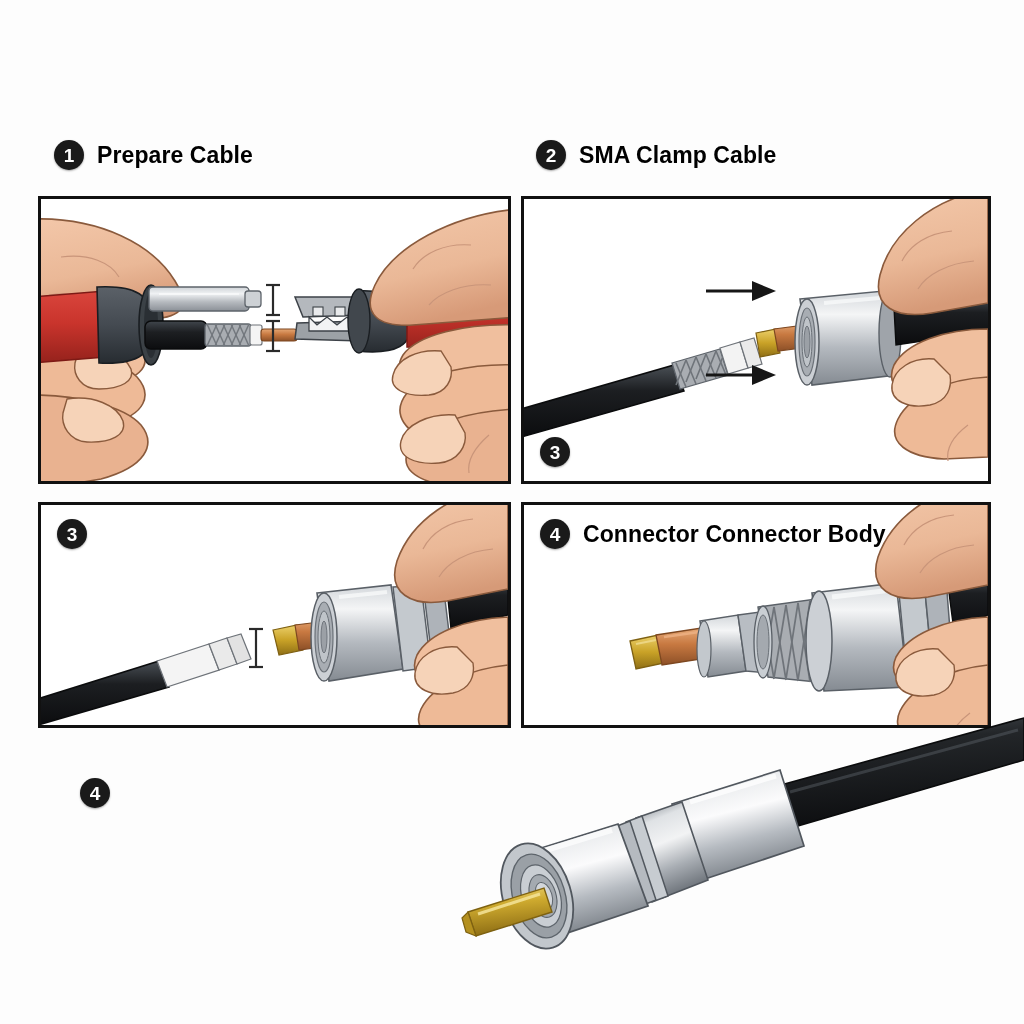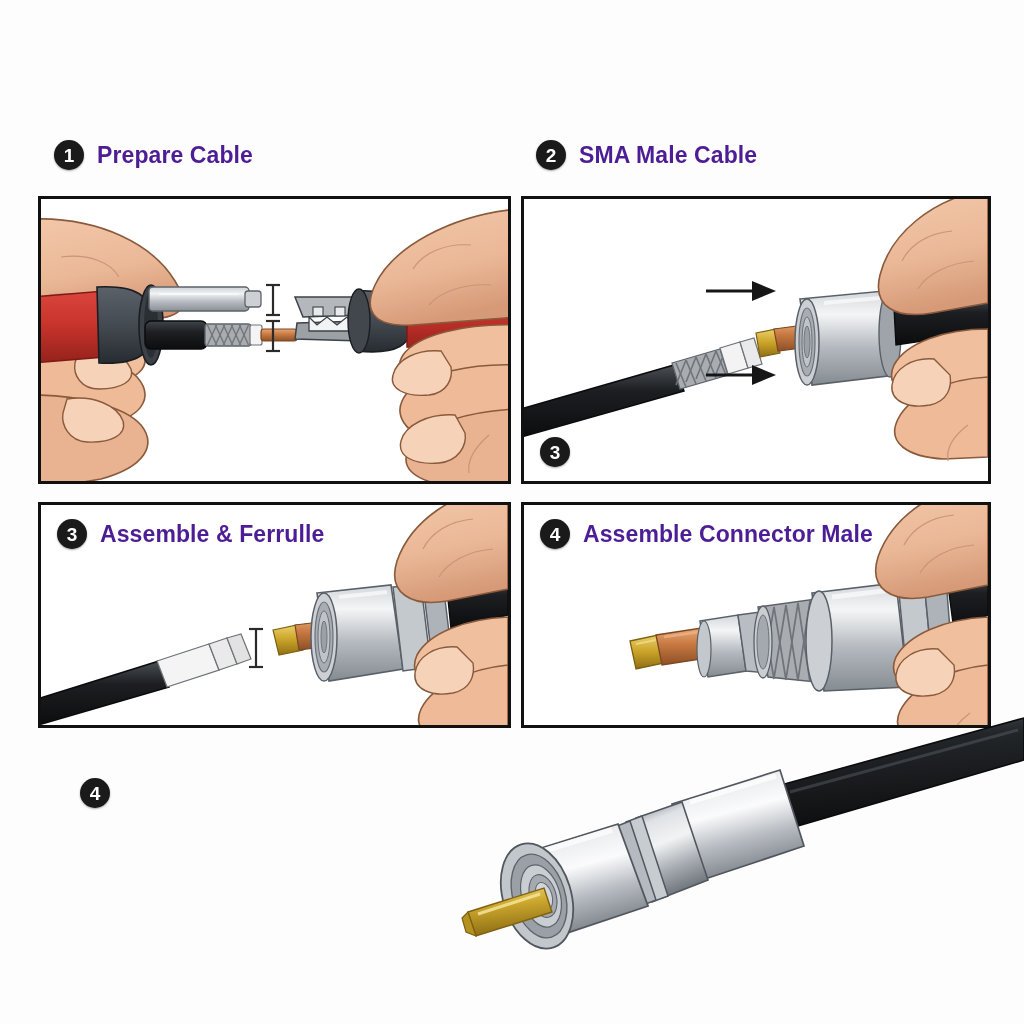--- a/index.html
+++ b/index.html
@@ -17,21 +17,21 @@
   .badge{
     width:30px;height:30px;border-radius:50%;
     background:#1a1a1a;color:#ffffff;
     display:flex;align-items:center;justify-content:center;
     font-size:19px;font-weight:bold;line-height:1;
     font-family:"Liberation Sans", sans-serif;
     flex:0 0 auto;
     box-shadow:0 1px 2px rgba(0,0,0,.35);
   }
   .step-text{
-    font-size:23px;font-weight:bold;color:#4c1d95;
+    font-size:23px;font-weight:bold;color:#000000;
     letter-spacing:.1px;white-space:nowrap;
   }
 
   
   .panel{
     position:absolute;
     background:#ffffff;
     border:3px solid #111111;
     overflow:hidden;
   }
@@ -46,21 +46,21 @@
 
 <div class="sheet">
 
   <div class="step-label" style="left:54px;top:140px;">
     <div class="badge">1</div>
     <div class="step-text">Prepare Cable</div>
   </div>
 
   <div class="step-label" style="left:536px;top:140px;">
     <div class="badge">2</div>
-    <div class="step-text">SMA Male Cable</div>
+    <div class="step-text">SMA Clamp Cable</div>
   </div>
 
   <div class="panel" style="left:38px;top:196px;width:467px;height:282px;">
     <div class="panel-inner">
       <svg width="467" height="282" viewBox="0 0 467 282">
         <defs>
           <linearGradient id="p1metal" x1="0" y1="0" x2="0" y2="1">
             <stop offset="0%" stop-color="#cfd3d7"></stop>
               <stop offset="28%" stop-color="#f0f2f4"></stop>
             <stop offset="62%" stop-color="#b6babf"></stop>
@@ -337,21 +337,20 @@
           <path d="M467,160 C428,164 392,180 380,204 C370,226 392,238 426,240 L467,238 Z" fill="#eeba97" stroke="#8a5a3c" stroke-width="1.6"></path>
           <path d="M416,142 C394,140 376,152 374,168 C372,184 390,192 412,188 C430,184 434,170 432,158 Z" fill="#f6d3b8" stroke="#8a5a3c" stroke-width="1.4"></path>
           <path d="M432,14 C408,16 390,28 382,44" fill="none" stroke="#c9957a" stroke-width="1.2"></path>
           <path d="M452,44 C426,46 406,58 398,72" fill="none" stroke="#c9957a" stroke-width="1.2"></path>
         </g>
       </svg>
     </div>
 
     <div class="step-label" style="left:16px;top:14px;">
       <div class="badge">3</div>
-      <div class="step-text">Assemble &amp; Ferrulle</div>
     </div>
   </div>
 
   <div class="panel" style="left:521px;top:502px;width:464px;height:220px;">
     <div class="panel-inner">
       <svg width="464" height="220" viewBox="0 0 464 220">
         <defs>
           <linearGradient id="p4metal" x1="0" y1="0" x2="0" y2="1">
             <stop offset="0%" stop-color="#d3d7db"></stop>
               <stop offset="25%" stop-color="#f4f5f6"></stop>
@@ -423,21 +422,21 @@
           <path d="M414,144 C392,142 374,154 372,170 C370,186 388,194 410,190 C428,186 432,172 430,160 Z" fill="#f6d3b8" stroke="#8a5a3c" stroke-width="1.4"></path>
           <path d="M430,10 C406,12 388,24 380,40" fill="none" stroke="#c9957a" stroke-width="1.2"></path>
           <path d="M450,40 C424,42 404,54 396,68" fill="none" stroke="#c9957a" stroke-width="1.2"></path>
           <path d="M446,208 C430,220 424,232 426,244" fill="none" stroke="#c9957a" stroke-width="1.2"></path>
         </g>
       </svg>
     </div>
 
     <div class="step-label" style="left:16px;top:14px;">
       <div class="badge">4</div>
-      <div class="step-text">Assemble Connector Male</div>
+      <div class="step-text">Connector Connector Body</div>
     </div>
   </div>
 
   <div class="step-label" style="left:80px;top:778px;">
     <div class="badge">4</div>
   </div>
 
   <div class="art" style="left:440px;top:726px;width:584px;height:250px;">
     <svg width="584" height="250" viewBox="0 0 584 250">
       <defs>

